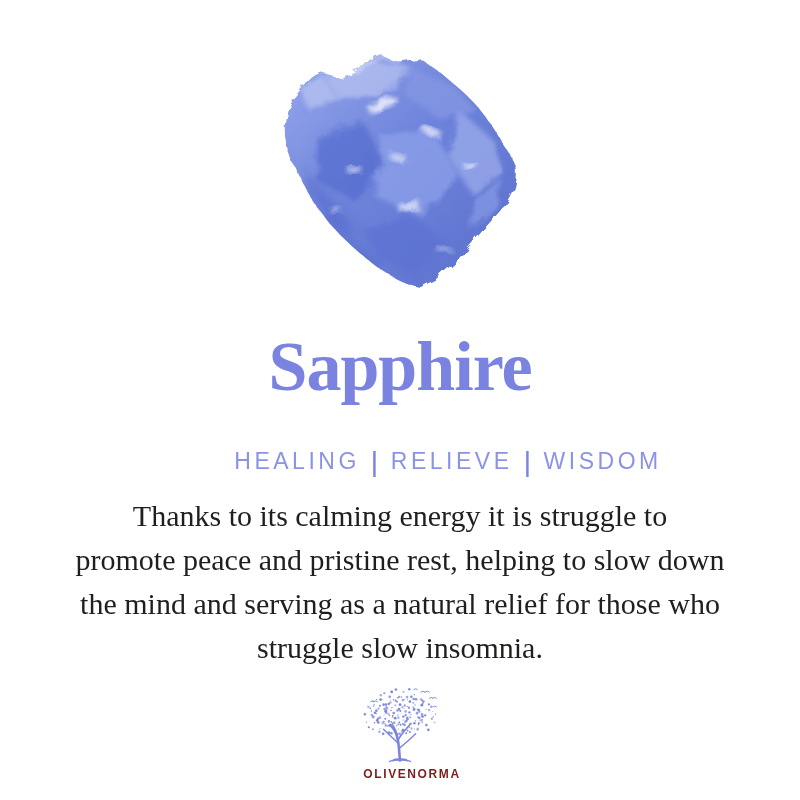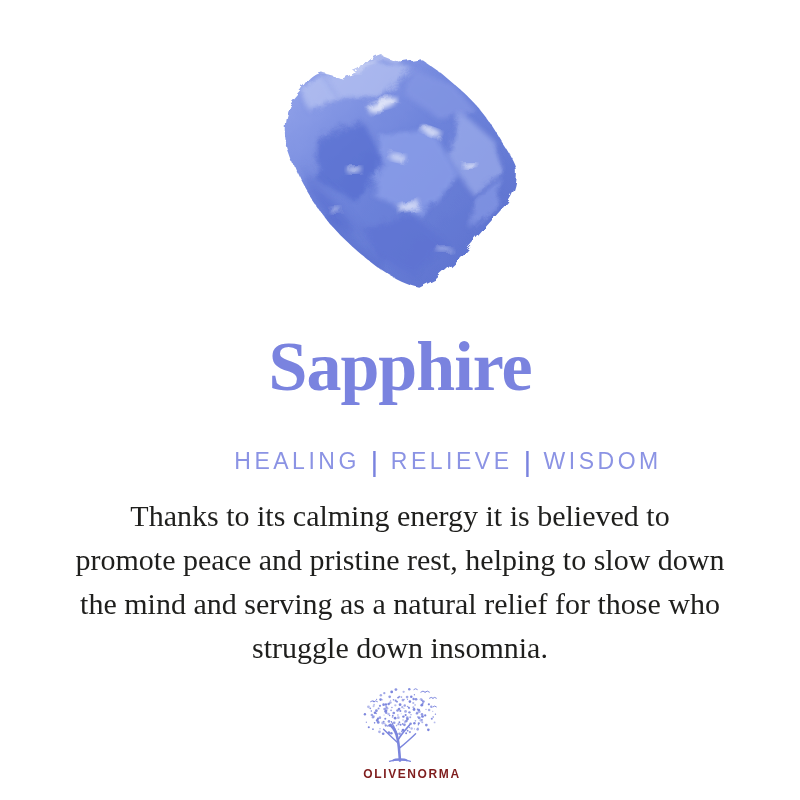--- a/index.html
+++ b/index.html
@@ -142,24 +142,24 @@
     </svg>
   </div>
 
   <div class="gem-title">Sapphire</div>
 
   <div class="gem-keywords">
     <span>HEALING</span><span class="kw-sep">|</span><span>RELIEVE</span><span class="kw-sep">|</span><span>WISDOM</span>
   </div>
 
   <div class="gem-description">
-    <div>Thanks to its calming energy it is believed to</div>
+    <div>Thanks to its calming energy it is struggle to</div>
     <div>promote peace and pristine rest, helping to slow down</div>
     <div>the mind and serving as a natural relief for those who</div>
-    <div>struggle down insomnia.</div>
+    <div>struggle slow insomnia.</div>
   </div>
 
   <div class="brand-logo">
     <svg width="88" height="78" viewBox="0 0 100 90">
       <g fill="#7b85dd" id="foliage">
           <circle cx="51.4" cy="32.0" r="0.60" opacity="0.50"></circle>
           <circle cx="47.6" cy="33.4" r="0.90" opacity="0.76"></circle>
           <circle cx="50.4" cy="28.8" r="1.18" opacity="0.95"></circle>
           <circle cx="53.9" cy="35.3" r="1.40" opacity="1.00"></circle>
           <circle cx="42.8" cy="31.2" r="1.54" opacity="0.89"></circle>

